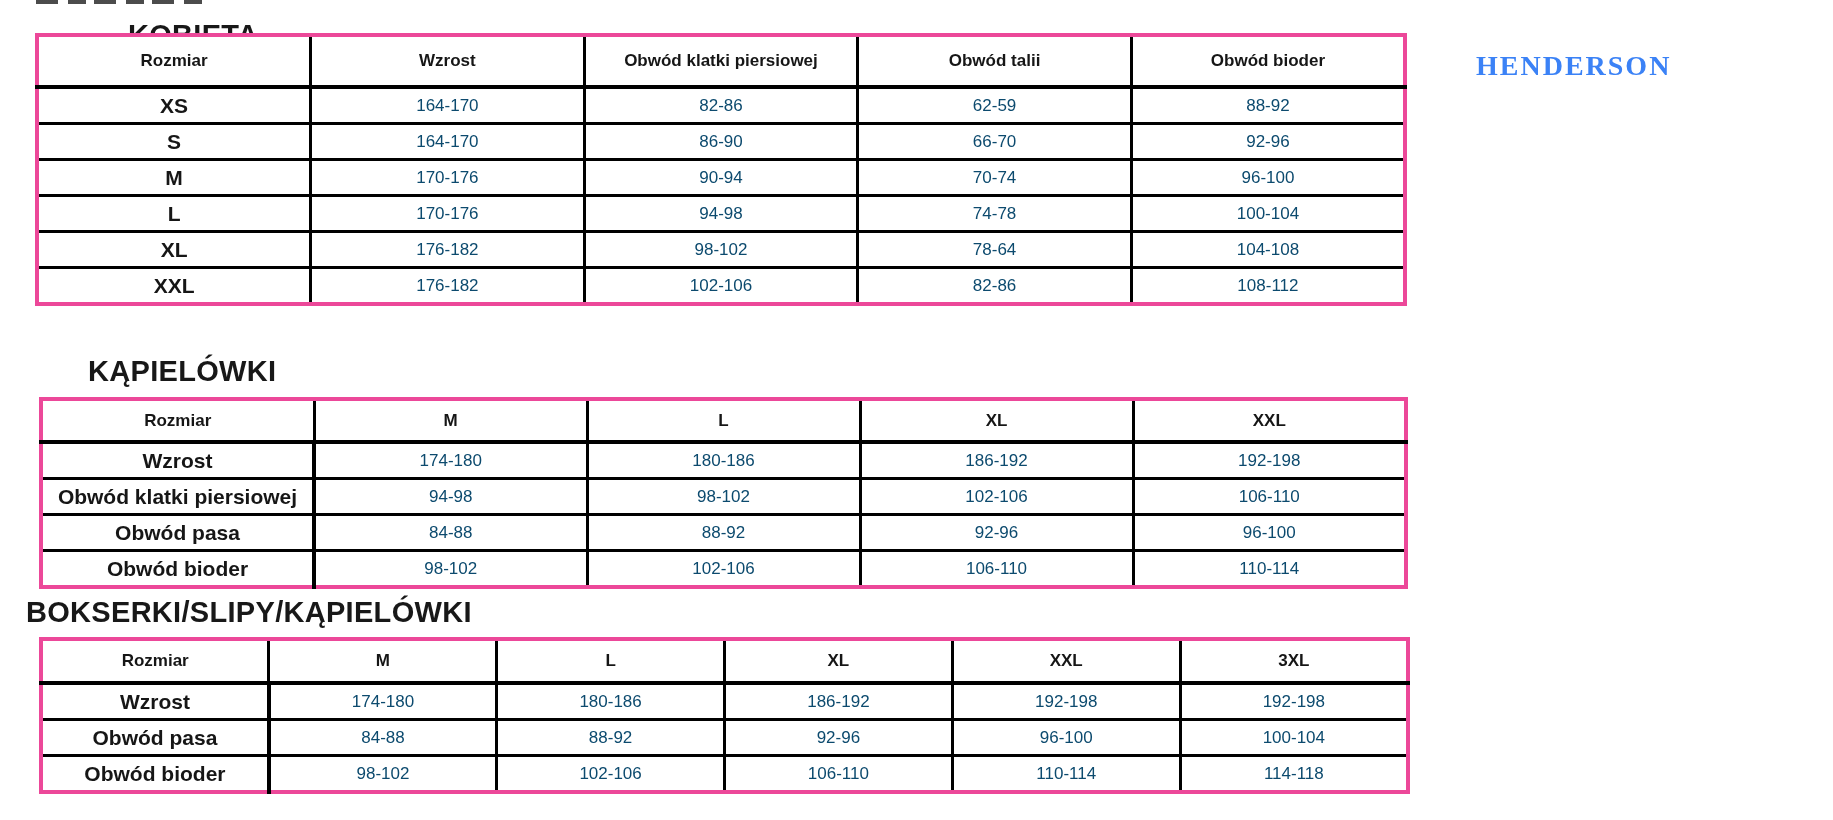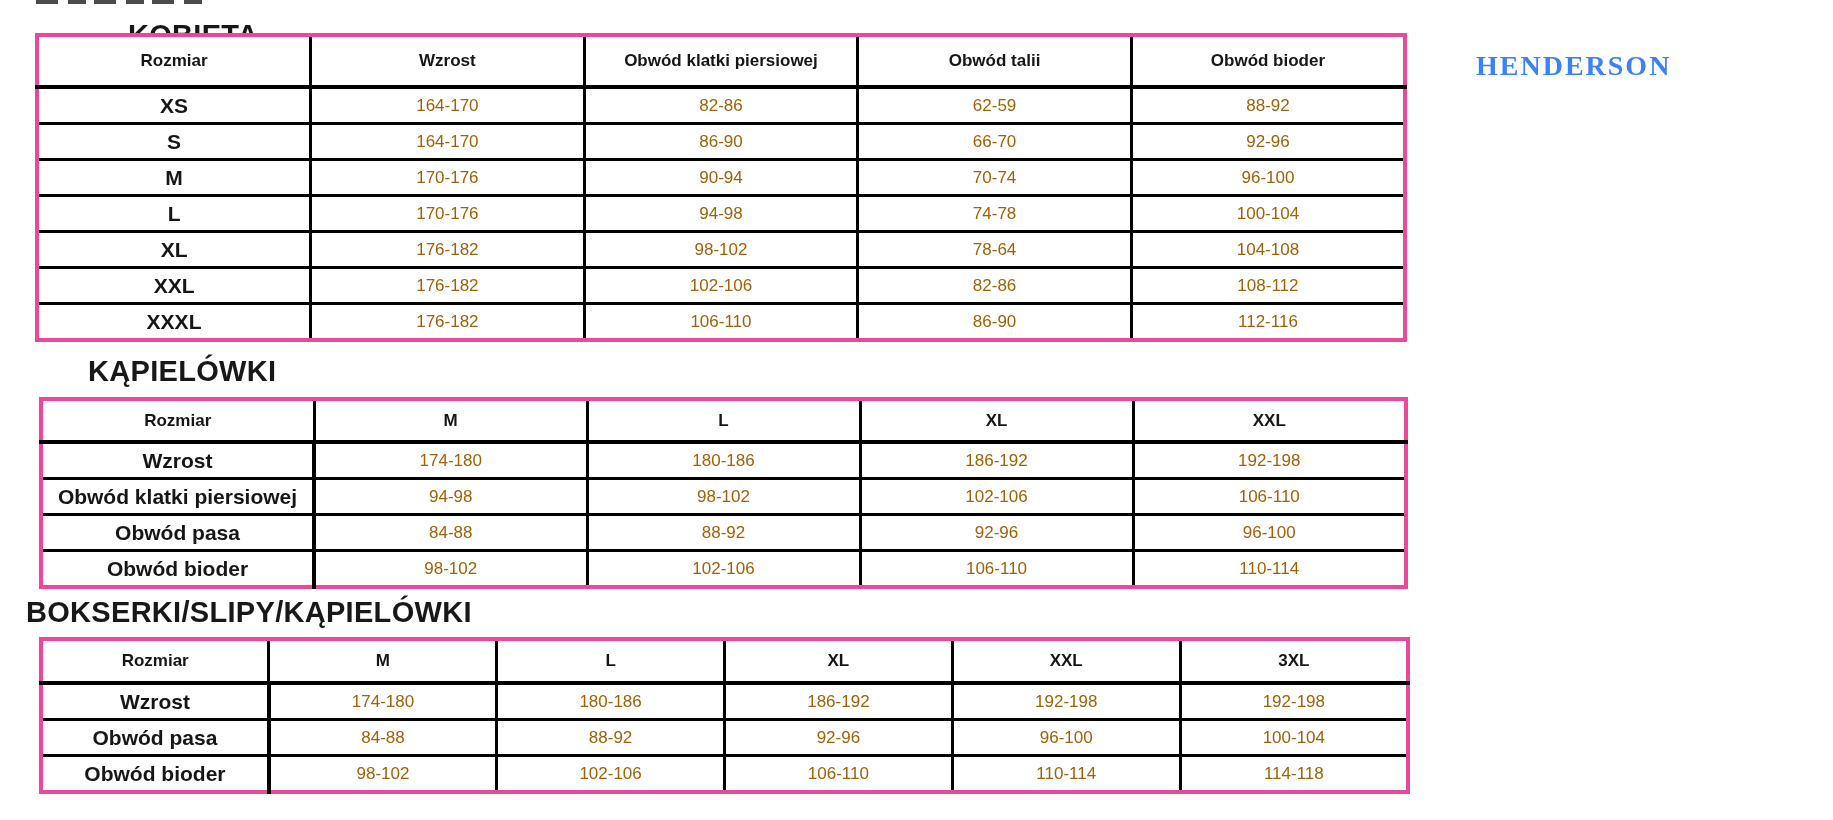--- a/index.html
+++ b/index.html
@@ -71,21 +71,21 @@
     border-bottom-width: 4px;
   }
   .size-table tbody th {
     font-weight: 700;
     font-size: 21px;
     color: #161616;
   }
   .size-table tbody td {
     font-weight: 400;
     font-size: 17px;
-    color: #a16207;
+    color: #0c4a6e;
   }
   
   .hdr-col tbody th { border-right-width: 4px; }
 
   .tbl-kobieta   { left: 35px; top: 33px;  width: 1372px; }
   .tbl-mezczyzna { left: 39px; top: 397px; width: 1369px; }
   .tbl-bokserki  { left: 39px; top: 637px; width: 1371px; }
 
   .tbl-kobieta thead th   { height: 48px; }
   .tbl-mezczyzna thead th { height: 39px; }
@@ -160,27 +160,20 @@
             <td>98-102</td>
             <td>78-64</td>
             <td>104-108</td>
           </tr>
           <tr>
             <th>XXL</th>
             <td>176-182</td>
             <td>102-106</td>
             <td>82-86</td>
             <td>108-112</td>
-          </tr>
-          <tr>
-            <th>XXXL</th>
-            <td>176-182</td>
-            <td>106-110</td>
-            <td>86-90</td>
-            <td>112-116</td>
           </tr>
         </tbody>
       </table>
   </section>
 
   <section>
     <h2 class="section-title t-mezczyzna">KĄPIELÓWKI</h2>
     <table class="size-table hdr-col tbl-mezczyzna">
         <thead>
           <tr>

